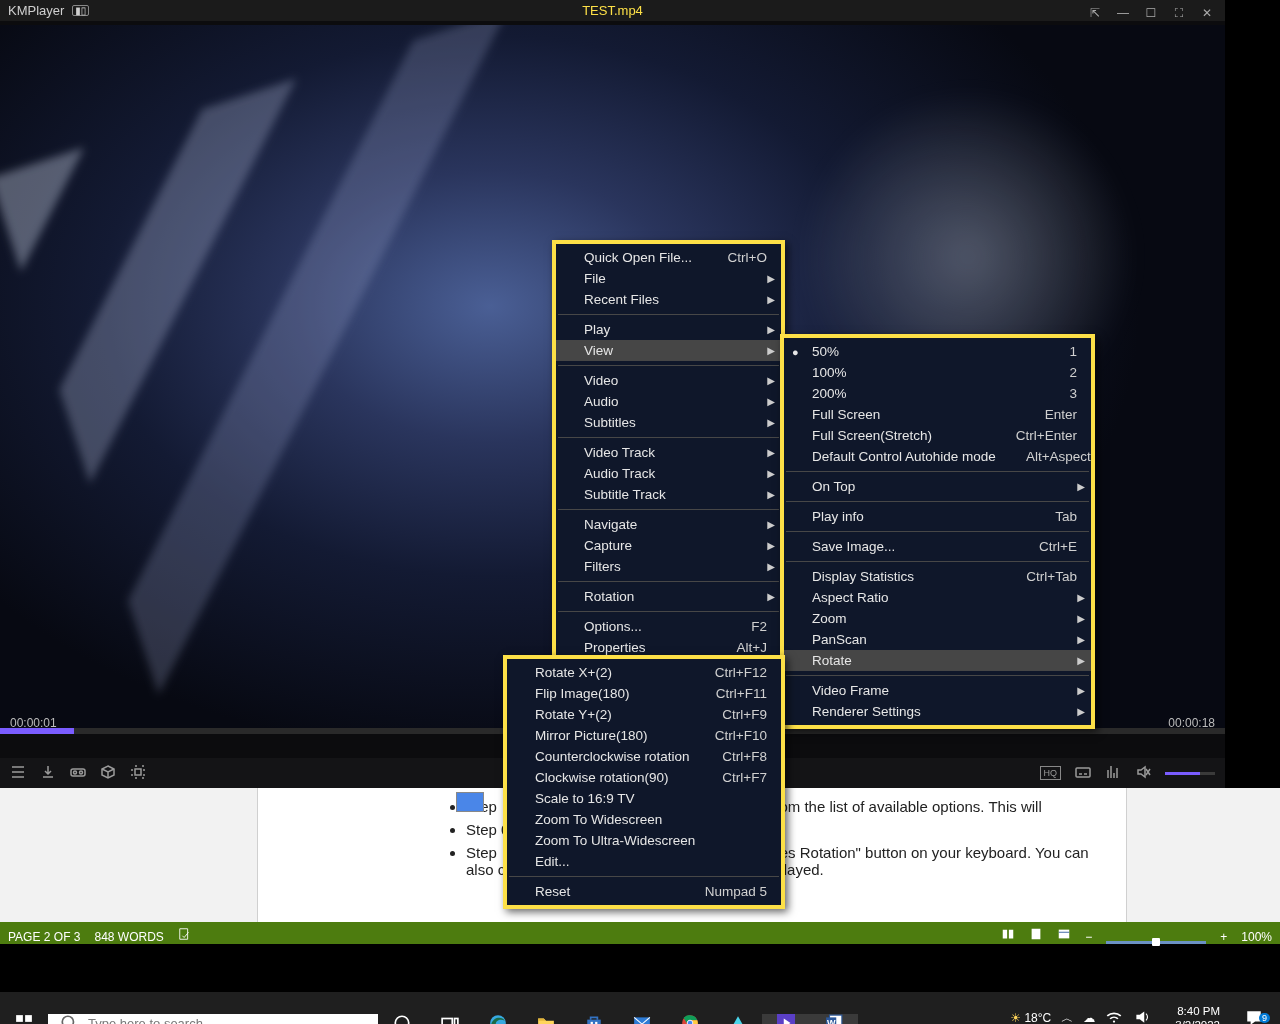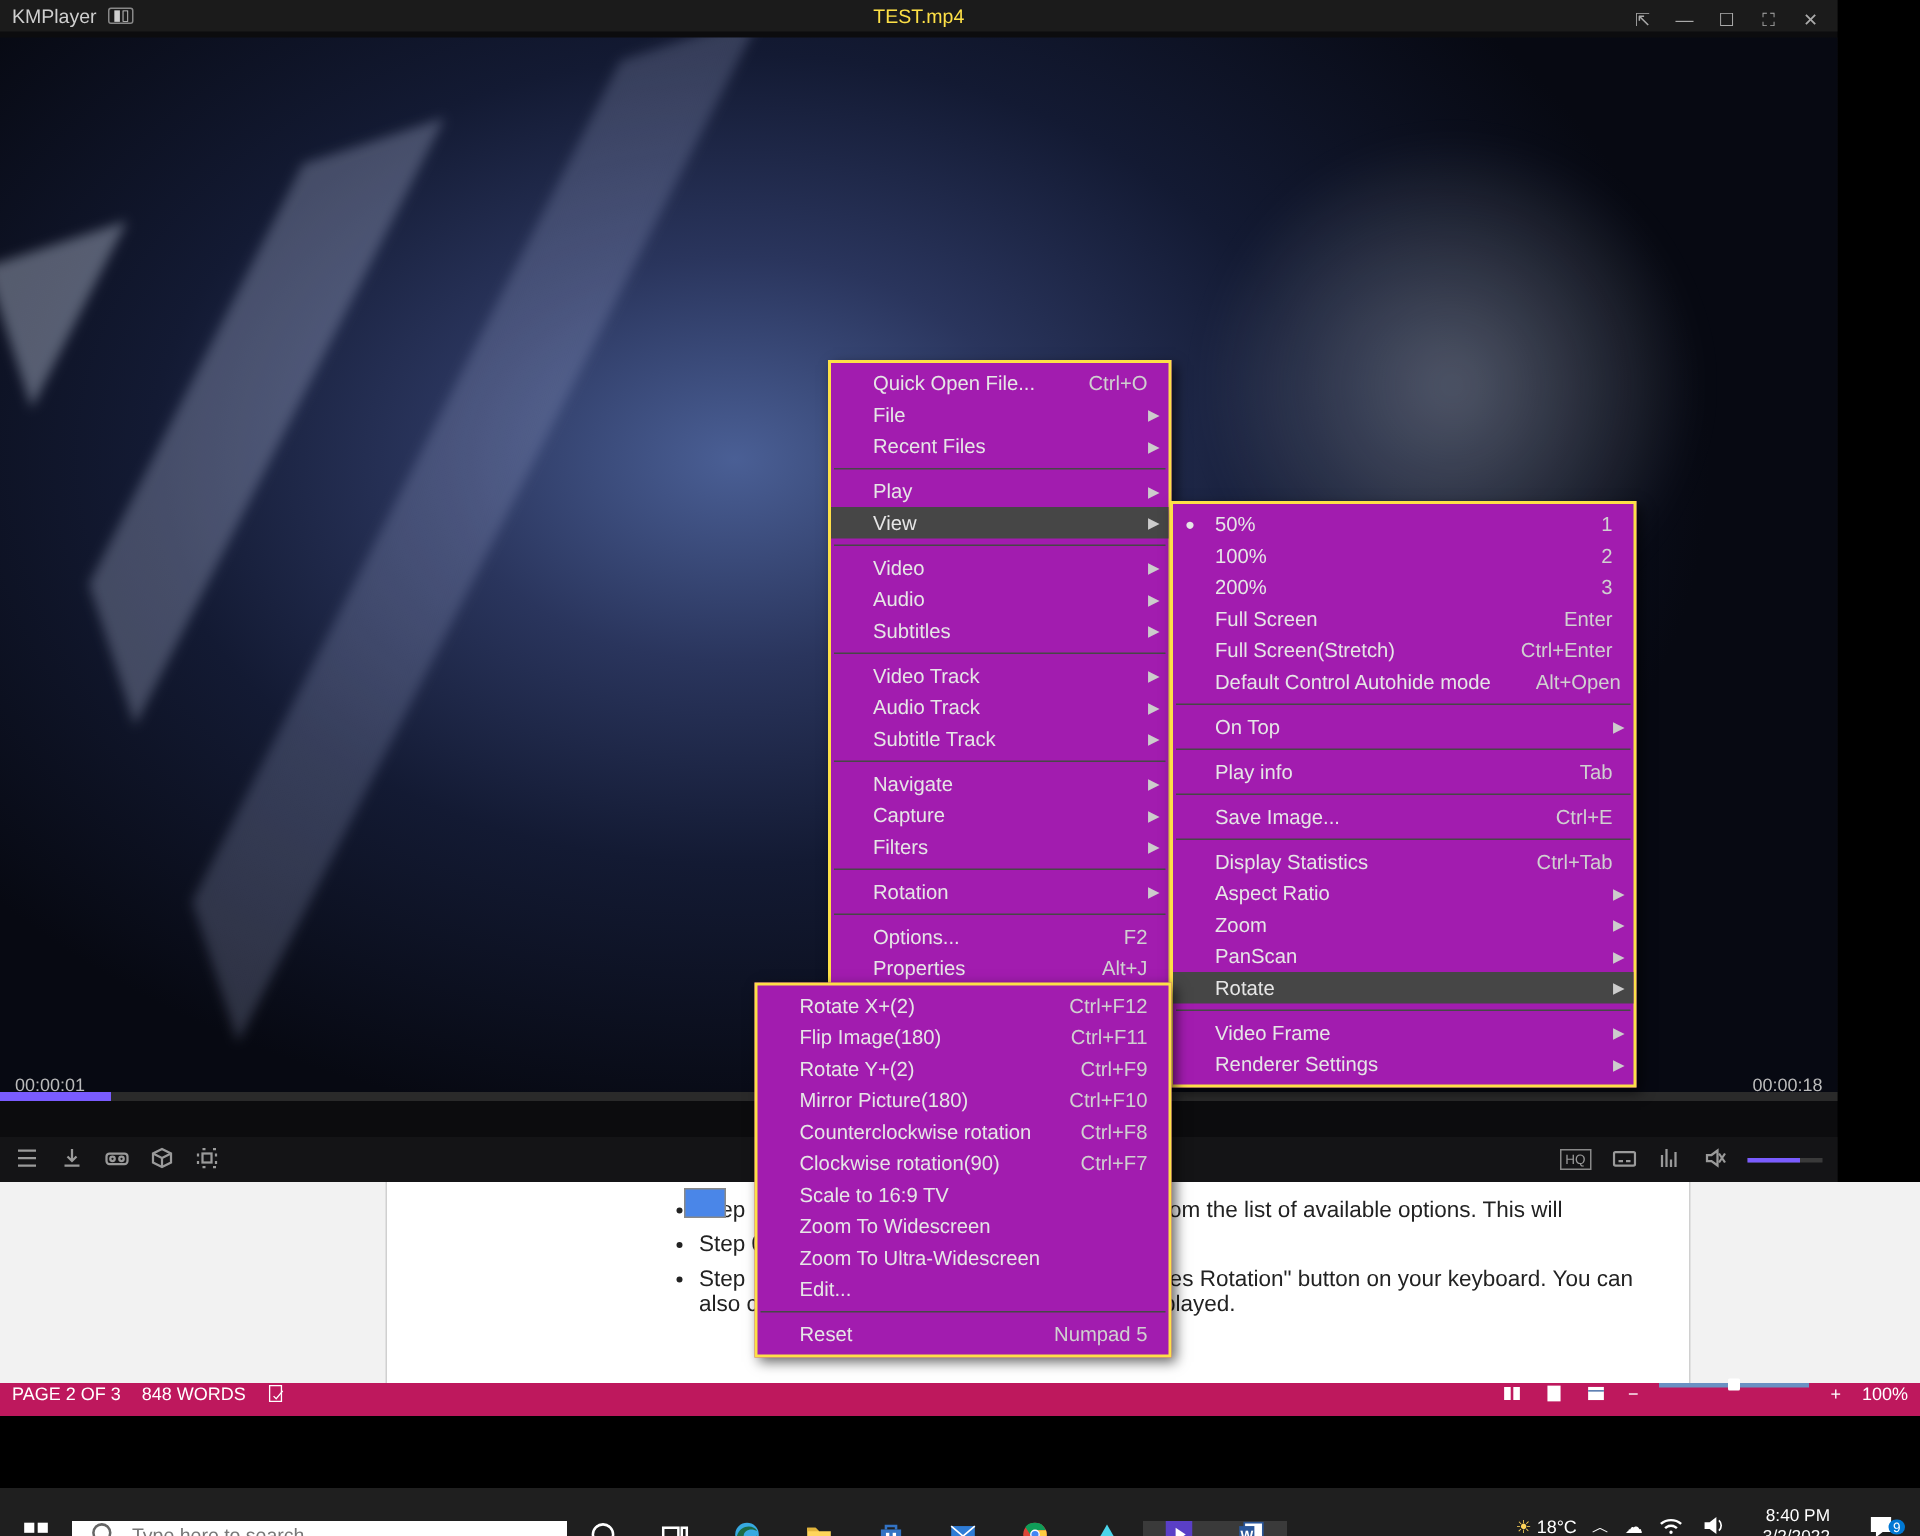--- a/index.html
+++ b/index.html
@@ -103,22 +103,22 @@
   .km-bottom span{ font-size:14px; cursor:pointer; }
   .km-bottom svg{ width:16px; height:16px; stroke:#9a9a9a; fill:none; stroke-width:1.5; }
   .km-vol-slider{
     width:50px; height:3px; background:#3a3a3a; position:relative;
   }
   .km-vol-slider .fill{ position:absolute; left:0; top:0; height:100%; width:70%; background:#7a5cff;}
 
   
   .ctx {
     position:absolute;
-    background:#a21caf;
-    border:2px solid #fde047;
+    background:#0f172a;
+    border:4px solid #fde047;
     box-shadow: 3px 3px 8px rgba(0,0,0,.6);
     font-size:13.5px;
     color:#e6e6e6;
     padding:3px 0;
   }
   .ctx .row{
     display:flex; align-items:center;
     height:21px;
     padding:0 14px 0 28px;
     position:relative;
@@ -160,22 +160,22 @@
   #word .doc ul{ margin:0; padding:0 0 0 180px; list-style:disc; }
   #word .doc li{ margin:6px 0; }
   #word .doc .thumb{
      position:absolute; left:198px; top:4px;
      width:26px; height:18px; background:#4a86e8;
      border:1px solid #888;
   }
   #word .statusbar{
     position:absolute; left:0; bottom:0;
     width:100%; height:22px;
-    background:#be185d;
-    display:flex; align-items:flex-start;
+    background:#4d7c0f;
+    display:flex; align-items:flex-end;
     color:#ffffff;
     font-size:12px;
     padding:0 8px; box-sizing:border-box;
     gap:14px;
   }
   #word .statusbar .spacer{flex:1;}
   #word .statusbar .zoom-track{
     width:100px; height:3px; background:#6b91c3;
     position:relative;
   }
@@ -451,21 +451,21 @@
     <div class="row">
       <span class="label">Full Screen</span>
       <span class="accel">Enter</span>
     </div>
     <div class="row">
       <span class="label">Full Screen(Stretch)</span>
       <span class="accel">Ctrl+Enter</span>
     </div>
     <div class="row">
       <span class="label">Default Control Autohide mode</span>
-      <span class="accel">Alt+Open</span>
+      <span class="accel">Alt+Aspect</span>
     </div>
     <div class="sep"></div>
     <div class="row">
       <span class="label">On Top</span>
       <span class="arrow">▶</span>
     </div>
     <div class="sep"></div>
     <div class="row">
       <span class="label">Play info</span>
       <span class="accel">Tab</span>

